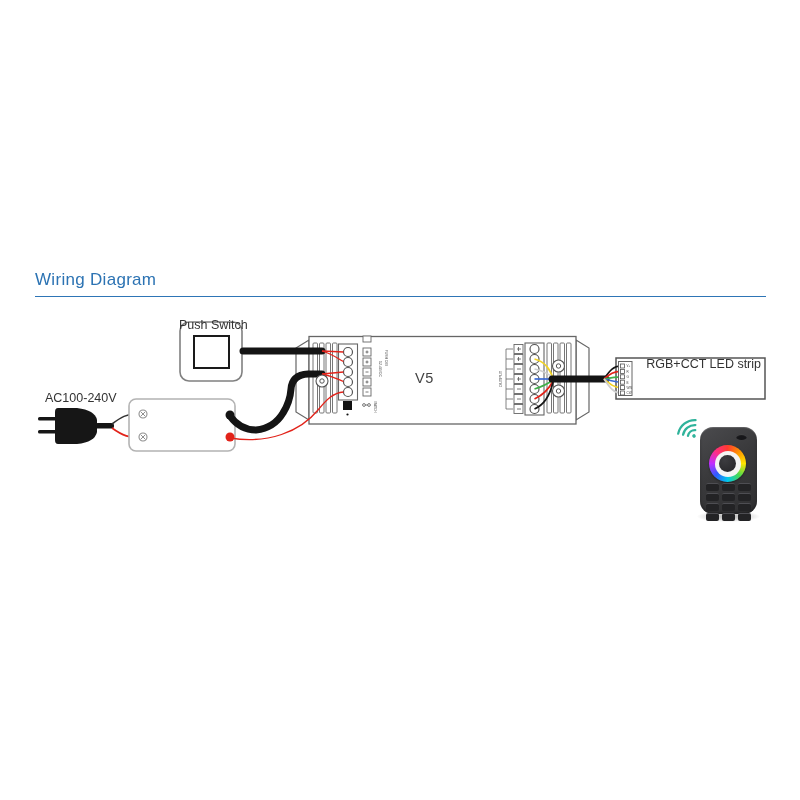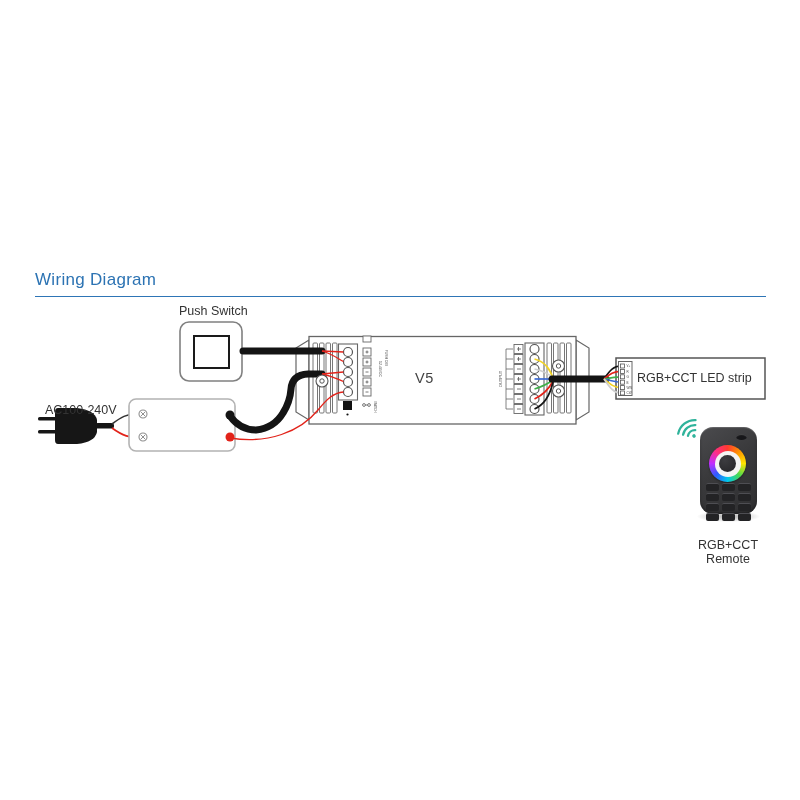--- a/index.html
+++ b/index.html
@@ -2,25 +2,25 @@
 <html><head>
 <meta charset="utf-8">
 <style>
   html,body{margin:0;padding:0;background:#fff;}
   .canvas{position:relative;width:800px;height:800px;background:#fff;overflow:hidden;
           font-family:"Liberation Sans",sans-serif;}
   .abs{position:absolute;}
   .page-title{left:35px;top:270px;font-size:17px;color:#2c73b3;letter-spacing:.3px;}
   .title-rule{left:35px;top:296px;width:731px;height:1.4px;background:#2e75b6;}
   .lbl{color:#333;font-size:12.5px;}
-  .push-label{left:179px;top:304px;}
-  .ac-label{left:45px;top:403px;}
+  .push-label{left:179px;top:318px;}
+  .ac-label{left:45px;top:391px;}
   .ps-text{left:152px;top:407px;font-size:10.5px;line-height:12.8px;color:#222;}
   .v5-label{left:415px;top:370px;width:45px;text-align:left;font-size:14.5px;color:#444;letter-spacing:.5px;}
-  .strip-label{left:637px;top:371px;width:124px;text-align:left;font-size:12.5px;color:#333;}
+  .strip-label{left:637px;top:357px;width:124px;text-align:right;font-size:12.5px;color:#333;}
   .remote-label{left:676px;top:538px;width:104px;text-align:center;font-size:12.5px;color:#333;}
   svg{position:absolute;left:0;top:0;}
   
   .remote-shadow{left:697px;top:511px;width:63px;height:11px;border-radius:50%;
      background:radial-gradient(ellipse at center,rgba(0,0,0,.32) 0%,rgba(0,0,0,.12) 45%,transparent 72%);}
   .remote-body{left:700px;top:427px;width:57px;height:87px;border-radius:13px;
      background:linear-gradient(145deg,#4b4b4e 0%,#39393b 45%,#303032 100%);
      box-shadow:inset 0 1px 1px rgba(255,255,255,.18), inset 0 -2px 3px rgba(0,0,0,.35);}
   .remote-power{position:absolute;left:36px;top:7px;width:11px;height:6px;border-radius:50%;
      background:#17171a;box-shadow:inset 0 1px 1px rgba(255,255,255,.22);}
@@ -216,21 +216,20 @@
         <path d="M683,424.4 A17 17 0 0 1 705,424.4"></path>
       </g>
       <circle cx="694" cy="436" r="1.8" fill="#2fb39b"></circle>
     </g>
   </svg>
 
   <div class="abs lbl push-label">Push Switch</div>
   <div class="abs lbl ac-label">AC100-240V</div>
   <div class="abs v5-label">V5</div>
   <div class="abs strip-label">RGB+CCT LED strip</div>
-  <div class="abs remote-label">RGB+CCT Remote</div>
 
   <div class="abs remote-shadow"></div>
   <div class="abs remote-body">
     <div class="remote-power"></div>
     <div class="wheel">
       <div class="wheel-white">
         <div class="wheel-center"></div>
       </div>
     </div>
     <div class="btn-grid">

